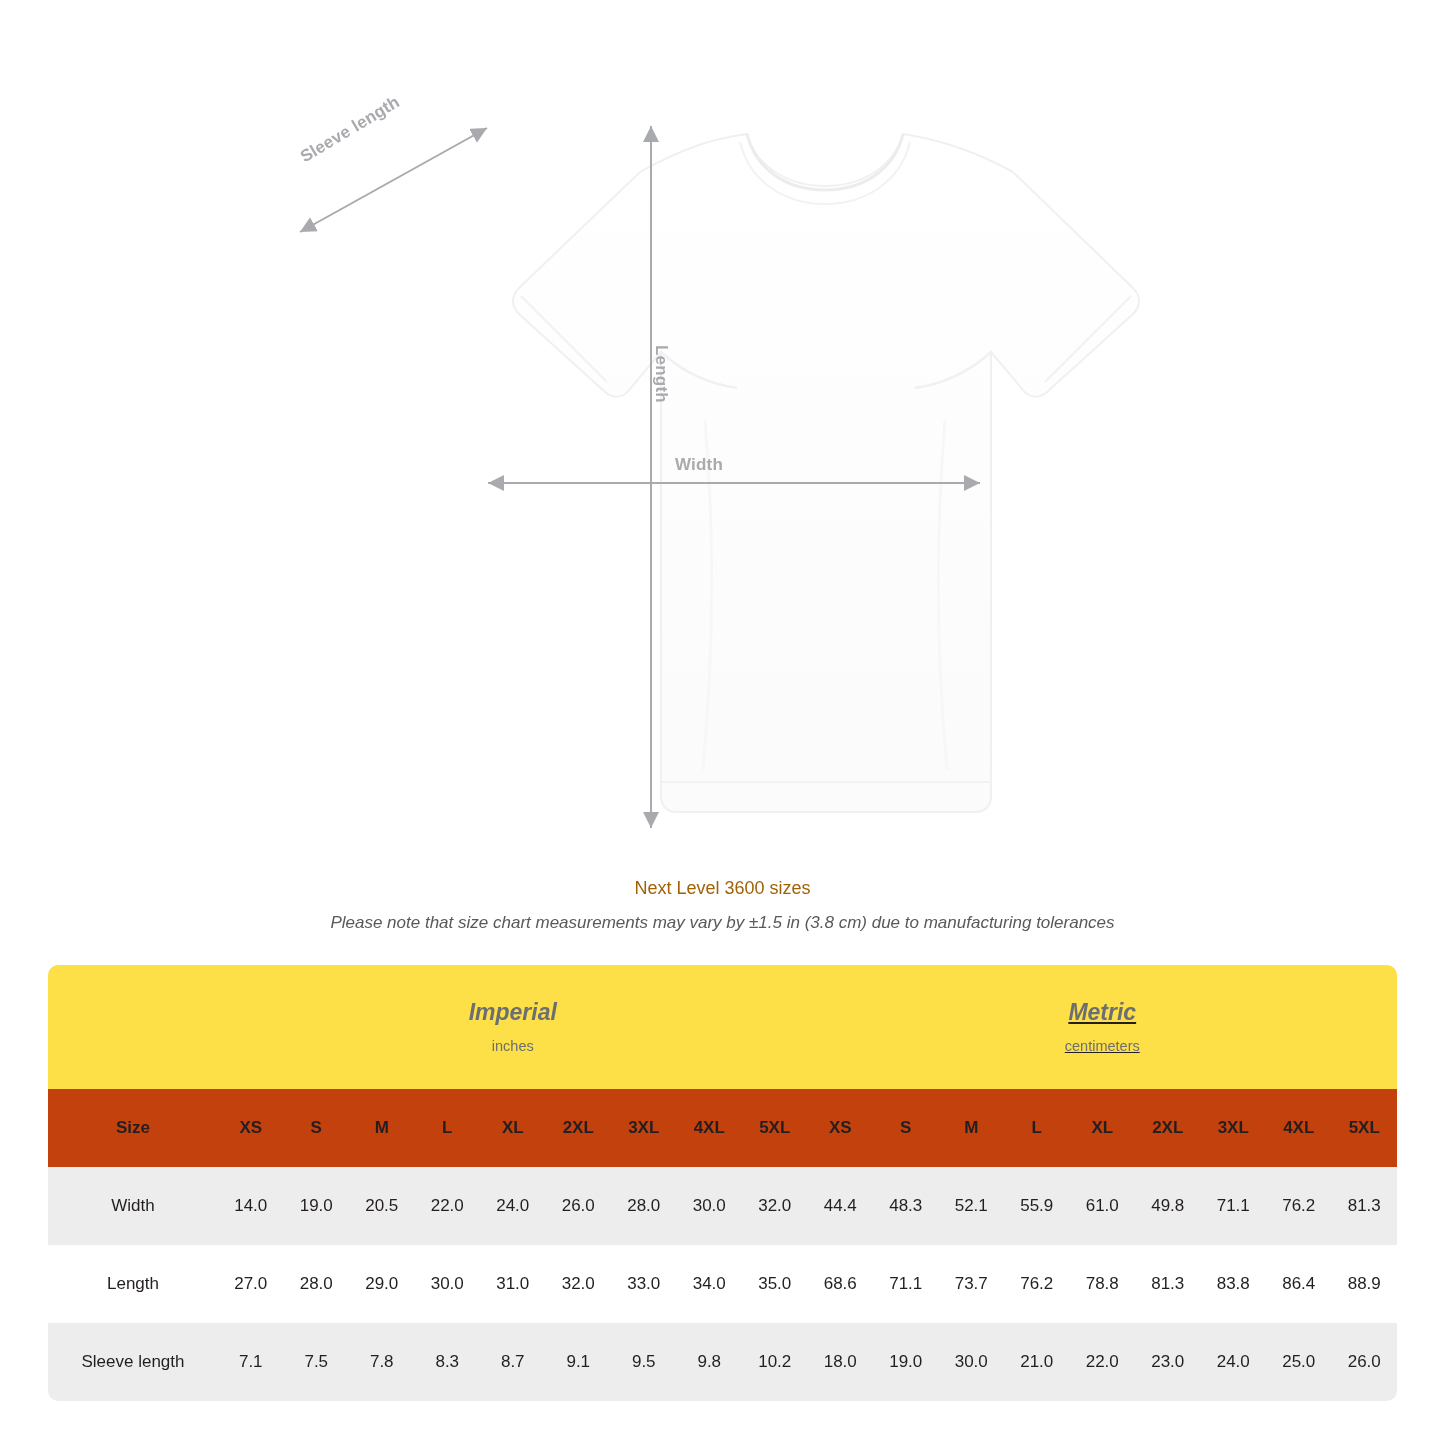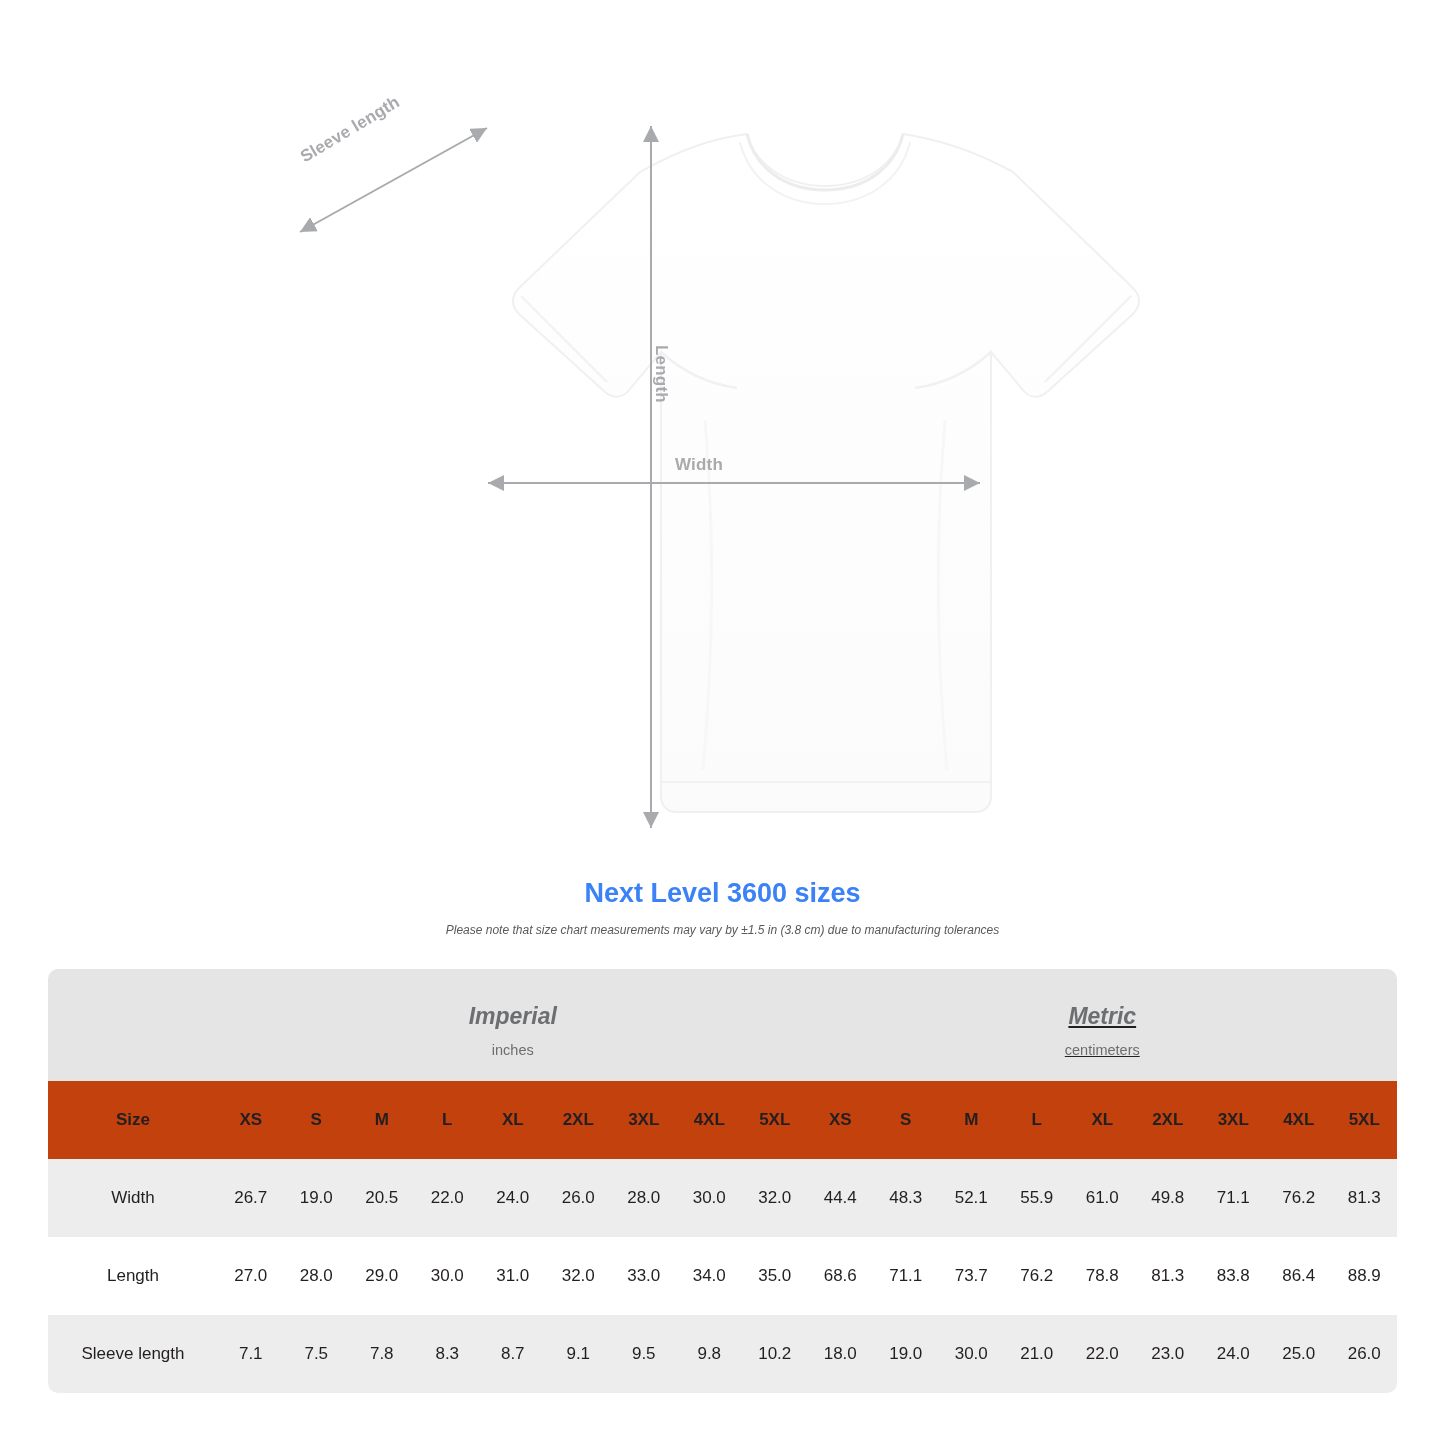--- a/index.html
+++ b/index.html
@@ -70,45 +70,45 @@
     left: 675px;
     top: 455px;
   }
 
   
   .title-block {
     text-align: center;
     margin-top: 18px;
   }
   .title {
-    font-size: 27px;
-    font-weight: bold;
-    color: #3b82f6;
+    font-size: 18px;
+    font-weight: normal;
+    color: #a16207;
     margin: 0;
   }
   .subtitle {
-    font-size: 12px;
+    font-size: 17px;
     font-style: italic;
     color: #58595b;
     margin: 14px 0 0 0;
   }
 
   
   .table-wrap {
     margin: 32px 48px 0 48px;
   }
   table.size-table {
     border-collapse: collapse;
     width: 1349px;
     table-layout: fixed;
   }
   table.size-table tr.unit-row td {
-    background: #e5e5e5;
+    background: #fde047;
     text-align: center;
-    padding: 22px 0 12px 0;
+    padding: 22px 0 24px 0;
     border: none;
   }
   table.size-table tr.unit-row td:first-child {
     border-top-left-radius: 10px;
   }
   table.size-table tr.unit-row td:last-child {
     border-top-right-radius: 10px;
     text-decoration: underline;
   }
   .unit-name {
@@ -283,21 +283,21 @@
           <td>L</td>
           <td>XL</td>
           <td>2XL</td>
           <td>3XL</td>
           <td>4XL</td>
           <td>5XL</td>
         </tr>
 
         <tr class="band-grey">
           <td class="row-head">Width</td>
-          <td>26.7</td>
+          <td>14.0</td>
           <td>19.0</td>
           <td>20.5</td>
           <td>22.0</td>
           <td>24.0</td>
           <td>26.0</td>
           <td>28.0</td>
           <td>30.0</td>
           <td>32.0</td>
           <td>44.4</td>
           <td>48.3</td>

